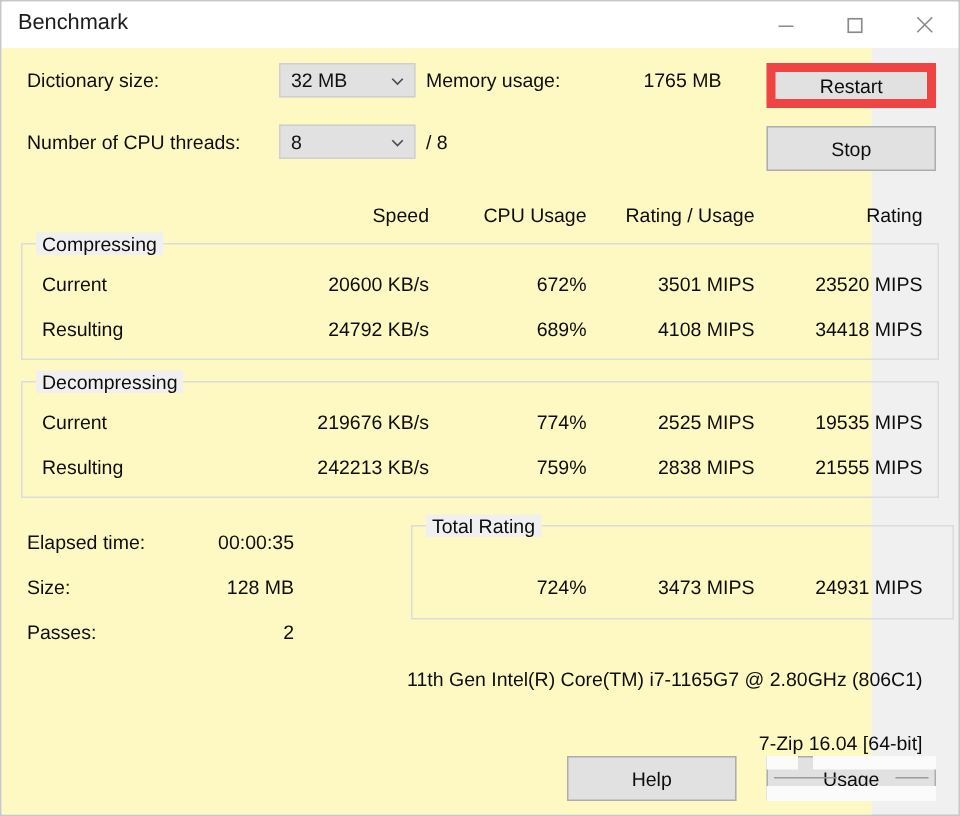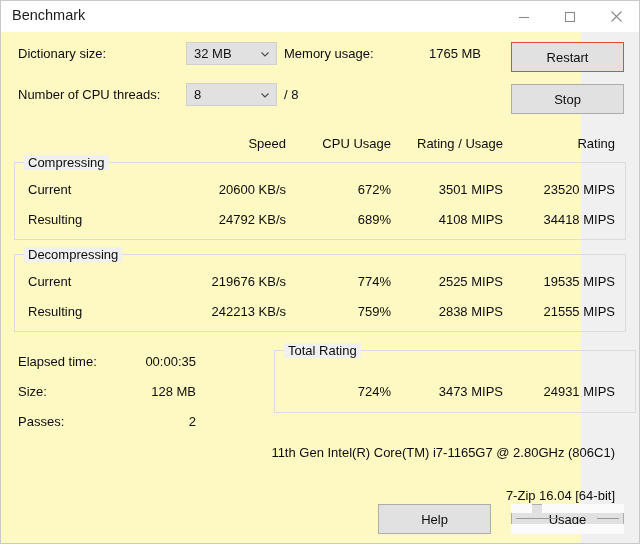--- a/index.html
+++ b/index.html
@@ -116,21 +116,21 @@
     font-family: "Liberation Sans", sans-serif;
     font-size: 13px;
     color: #0d0d0d;
     display: flex;
     align-items: center;
     justify-content: center;
     padding: 0;
     white-space: nowrap;
   }
   .btn.focused {
-    border: 1px solid #ef4444;
+    border: 6px solid #ef4444;
   }
 
   
   .group {
     position: absolute;
     box-sizing: border-box;
     border: 1px solid #dcdcdc;
     background: transparent;
   }
   .group > .group-title {

